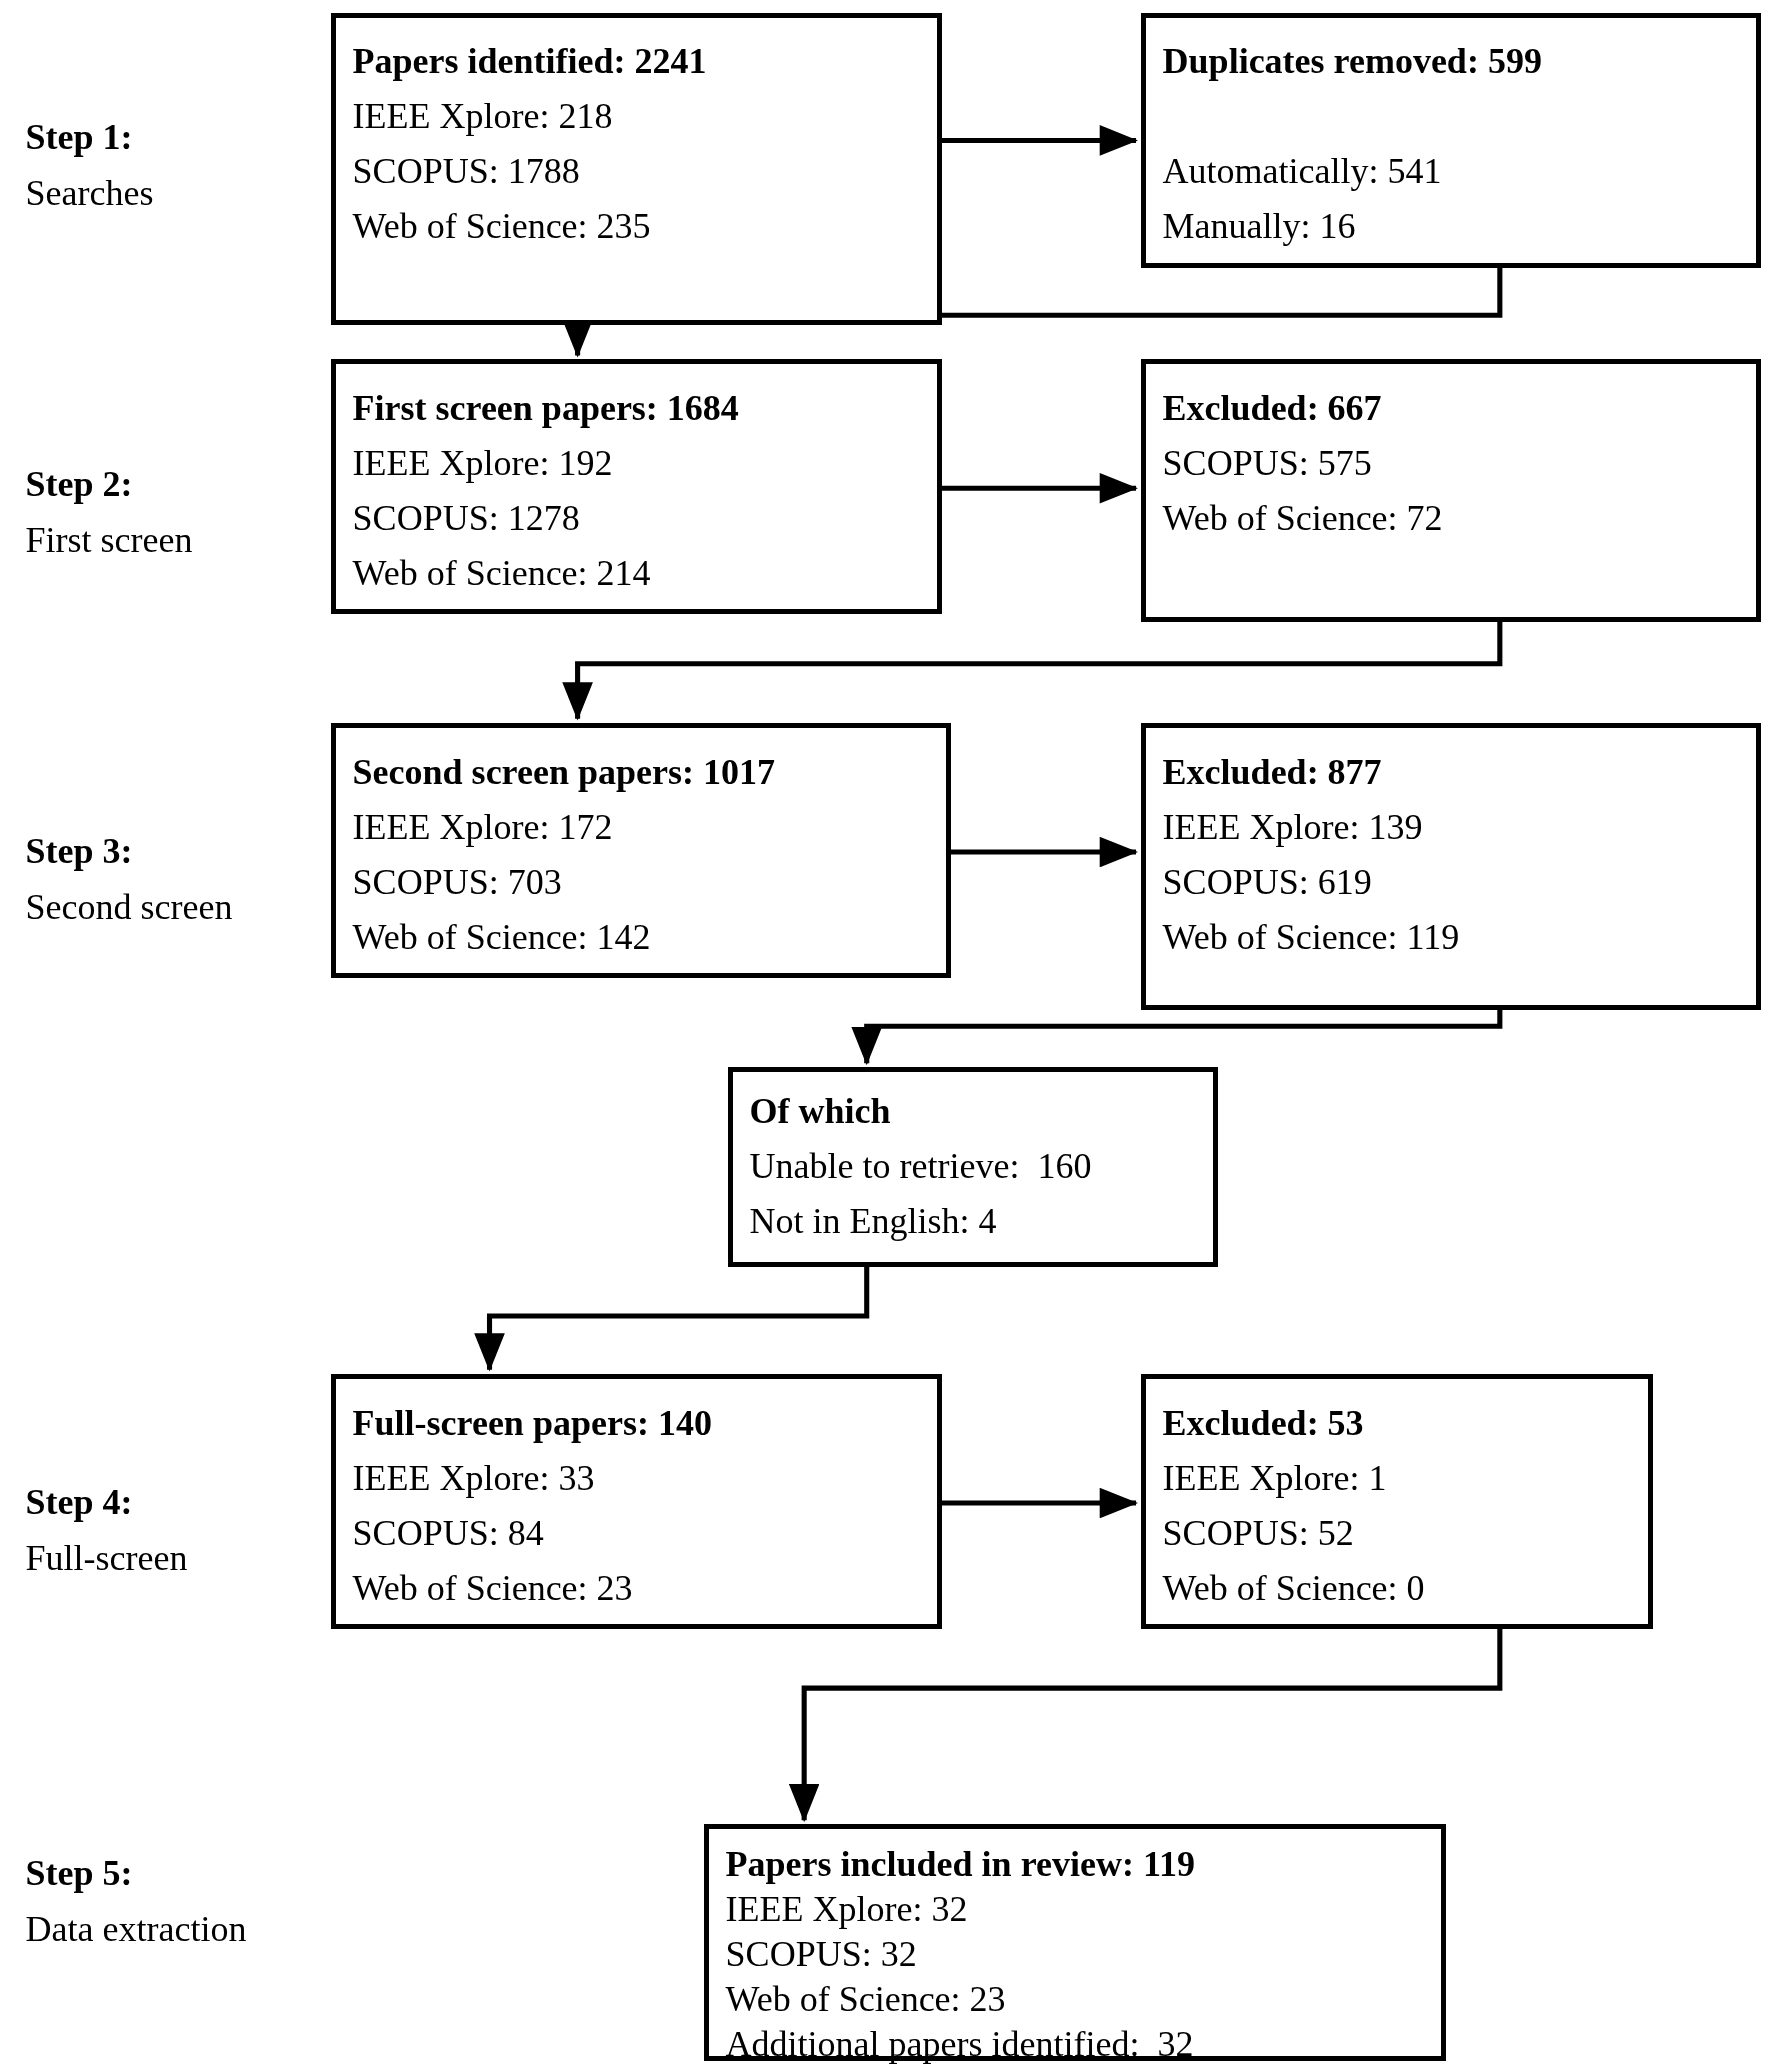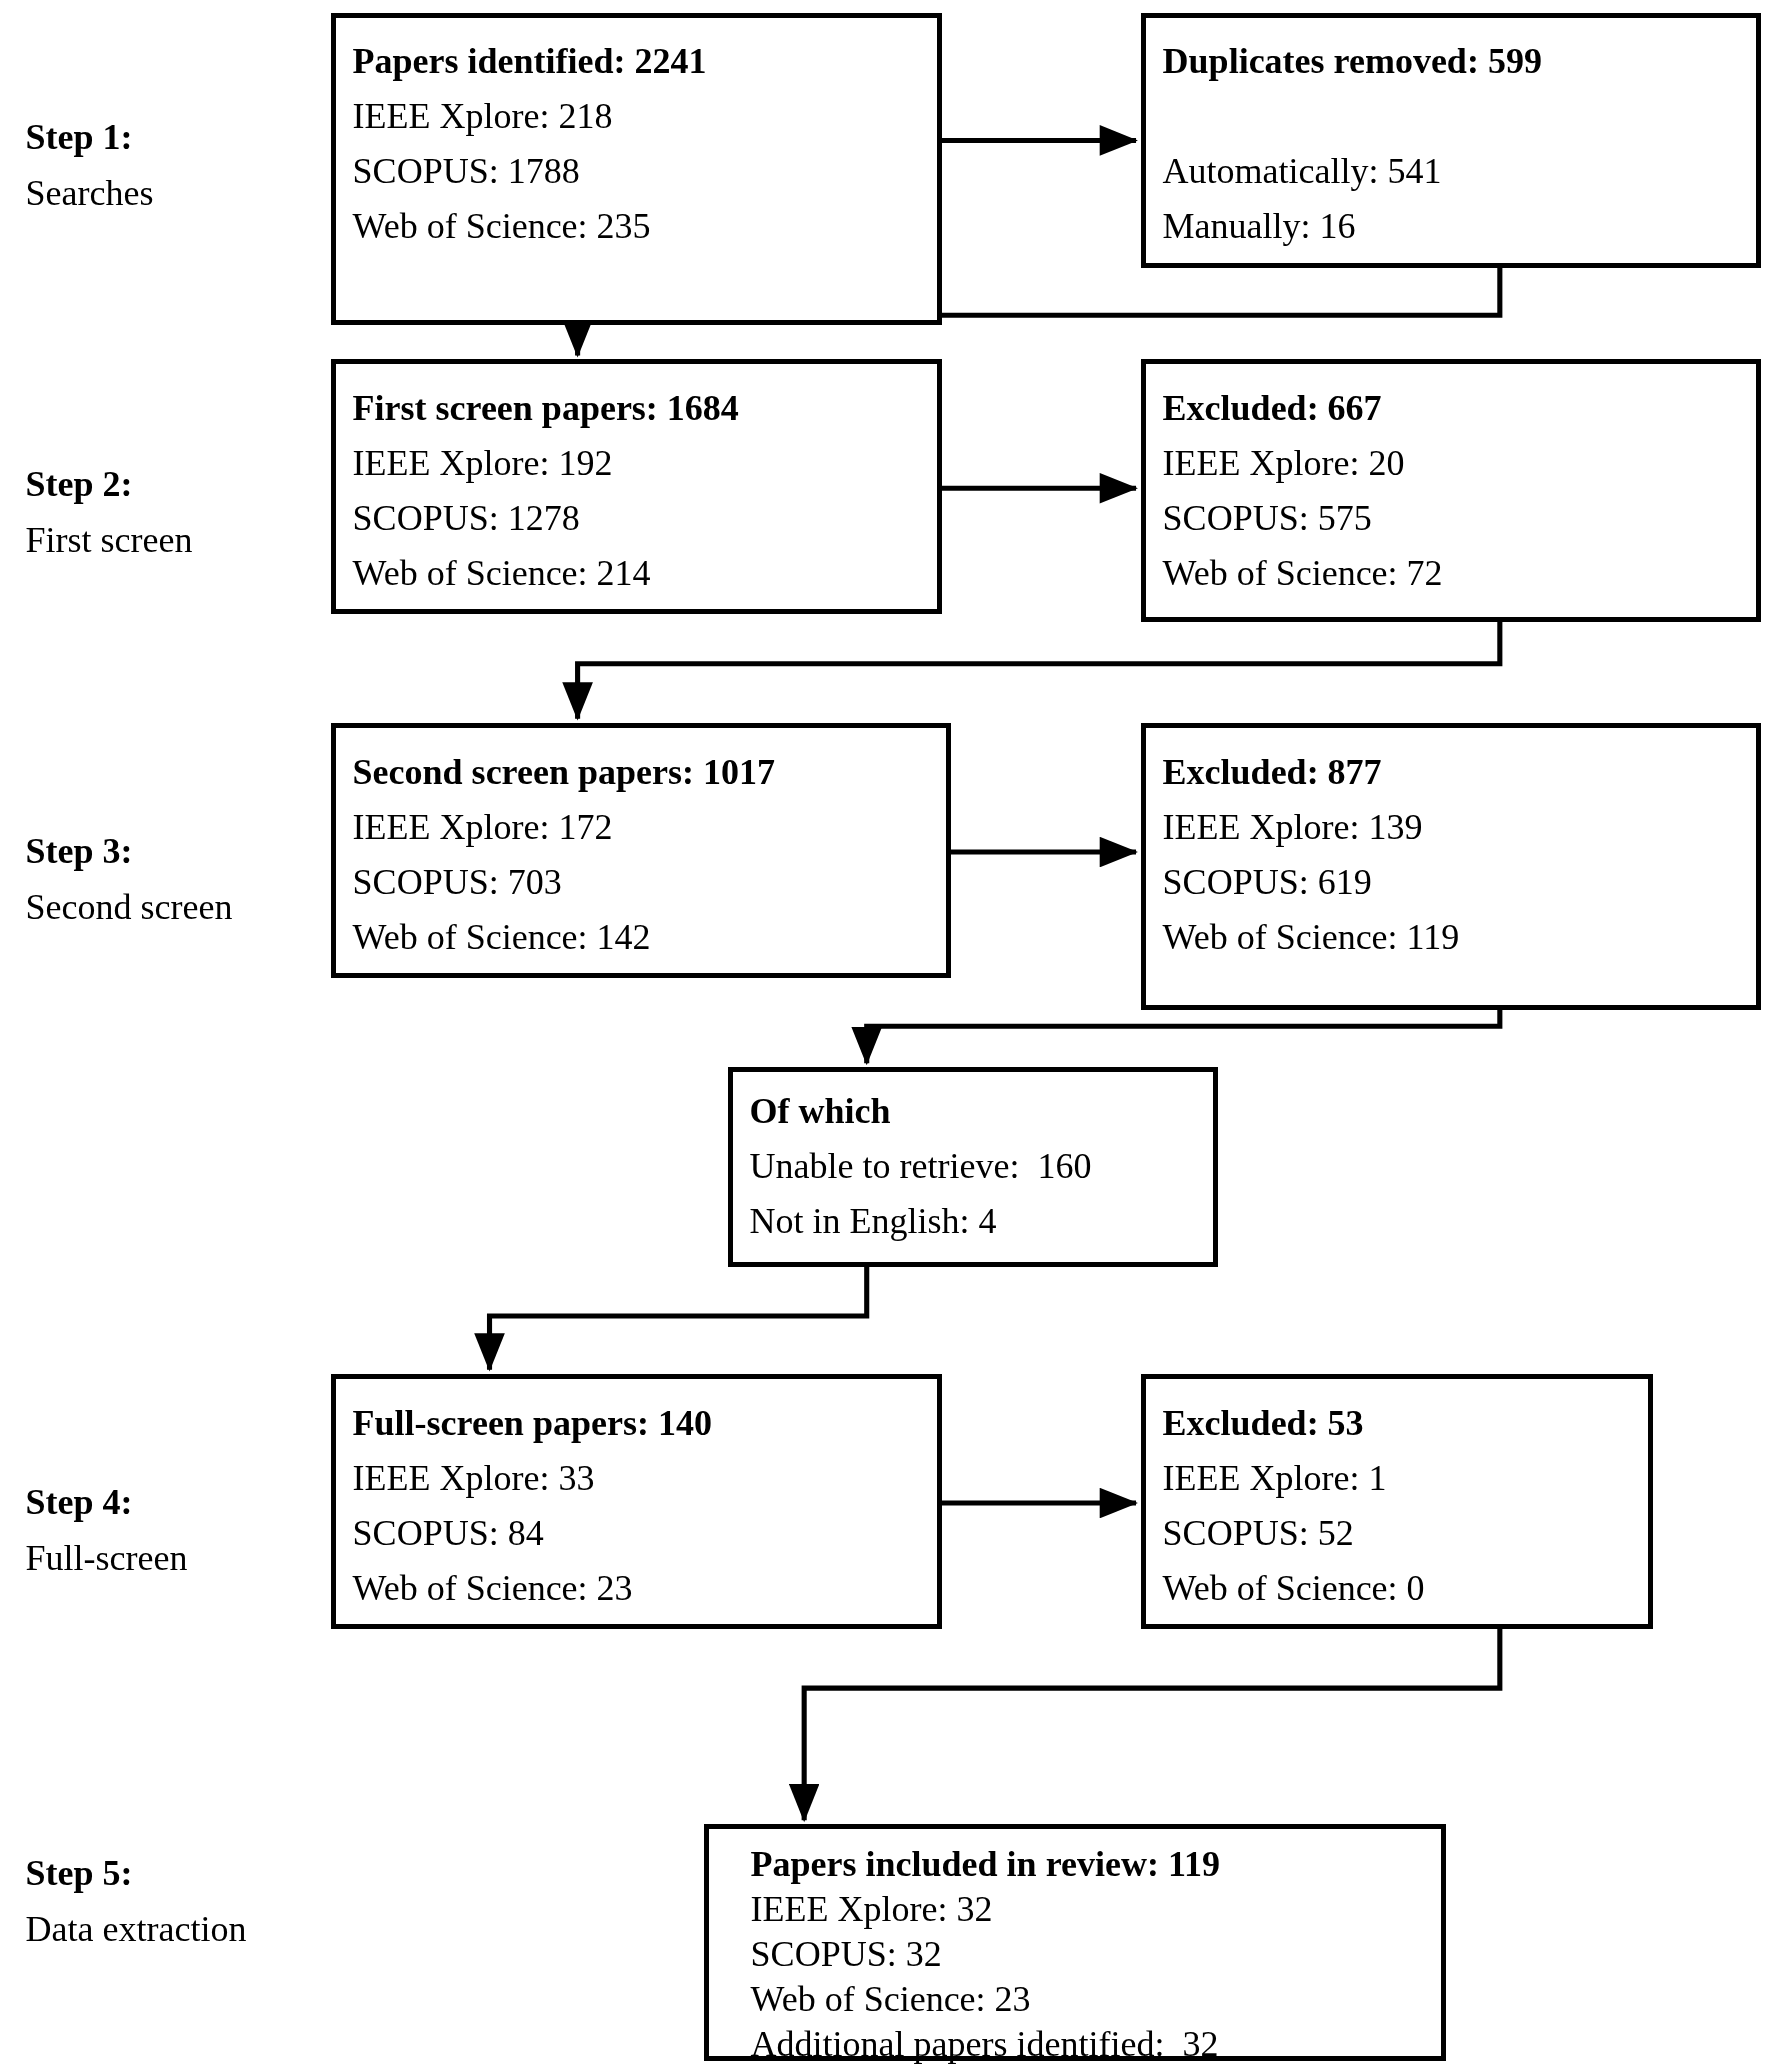--- a/index.html
+++ b/index.html
@@ -35,21 +35,21 @@
     white-space: pre-wrap;
     min-height: 55px;
   }
   .box .title {
     font-weight: bold;
   }
   .box.tight {
     line-height: 45px;
     padding-top: 12.8px;
   }
-  .box.tight .line { min-height: 45px; margin-left: 25px; }
+  .box.tight .line { min-height: 45px; }
   .step {
     position: absolute;
     left: 25.5px;
     font-size: 36px;
     line-height: 56px;
     white-space: nowrap;
   }
   .step .slabel { font-weight: bold; }
 </style>
 </head>
@@ -109,21 +109,20 @@
   </div>
 
   <div class="box" style="left:331px; top:359px; width:611px; height:255px">
     <div class="line title">First screen papers: 1684</div>
     <div class="line">IEEE Xplore: 192</div>
     <div class="line">SCOPUS: 1278</div>
     <div class="line">Web of Science: 214</div>
   </div>
   <div class="box" style="left:1141px; top:359px; width:620px; height:263px">
     <div class="line title">Excluded: 667</div>
-    <div class="line">IEEE Xplore: 20</div>
     <div class="line">SCOPUS: 575</div>
     <div class="line">Web of Science: 72</div>
   </div>
 
   <div class="box" style="left:331px; top:723px; width:620px; height:255px">
     <div class="line title">Second screen papers: 1017</div>
     <div class="line">IEEE Xplore: 172</div>
     <div class="line">SCOPUS: 703</div>
     <div class="line">Web of Science: 142</div>
   </div>

